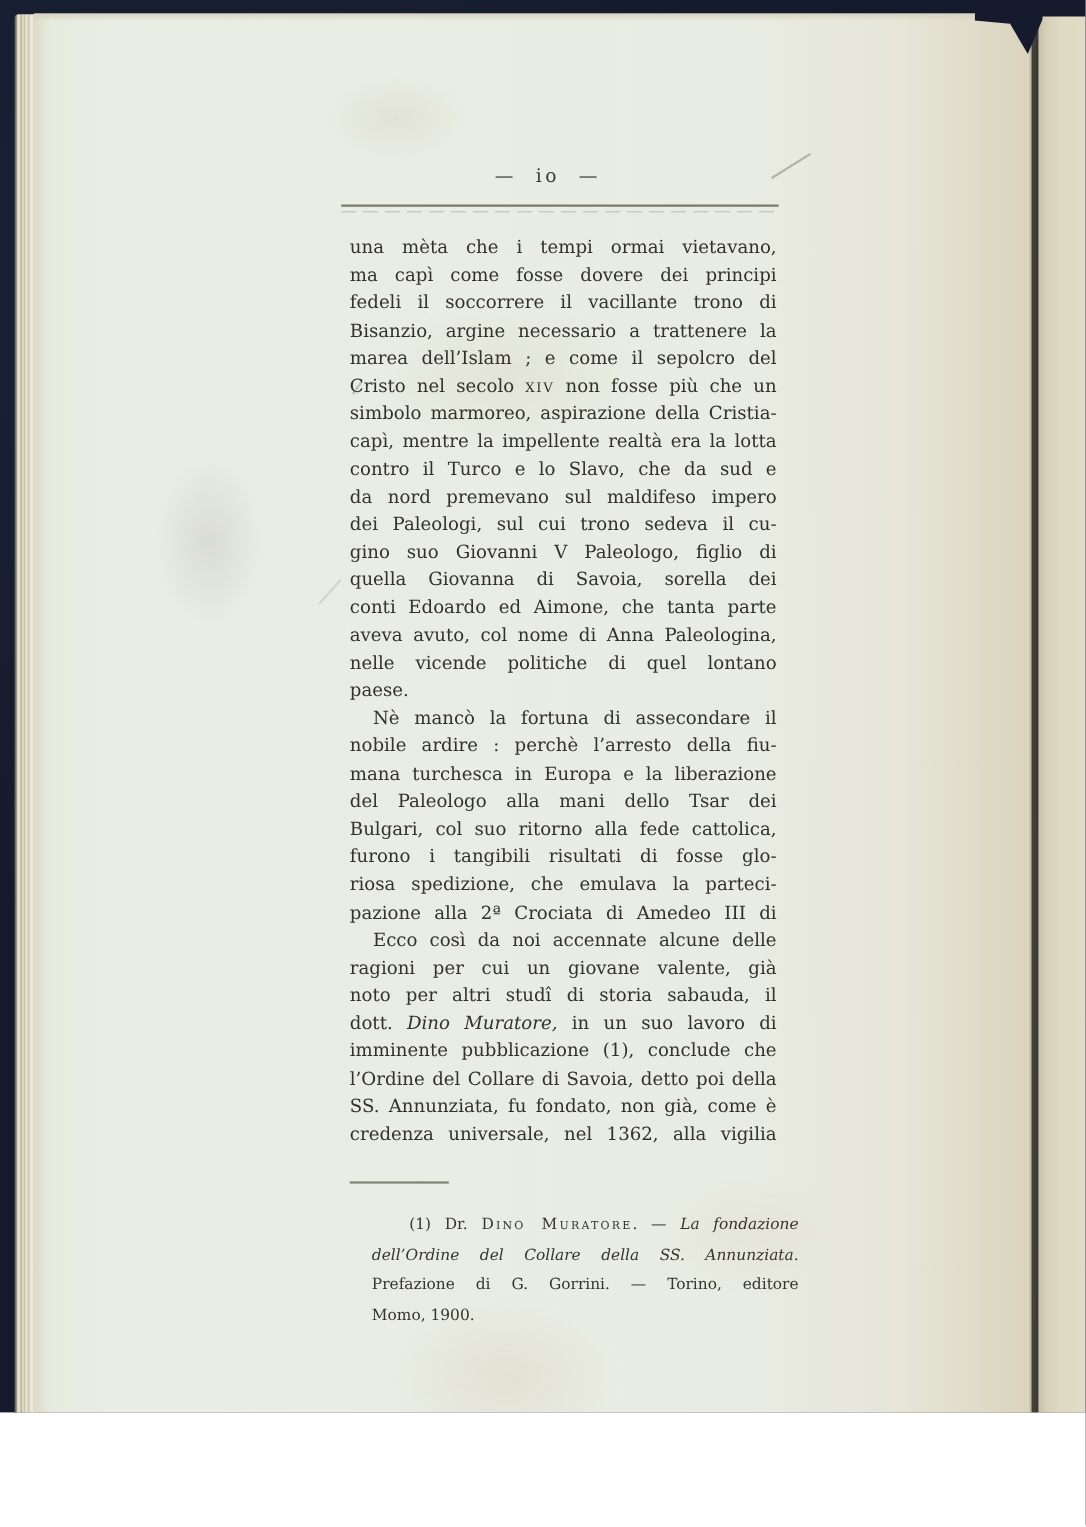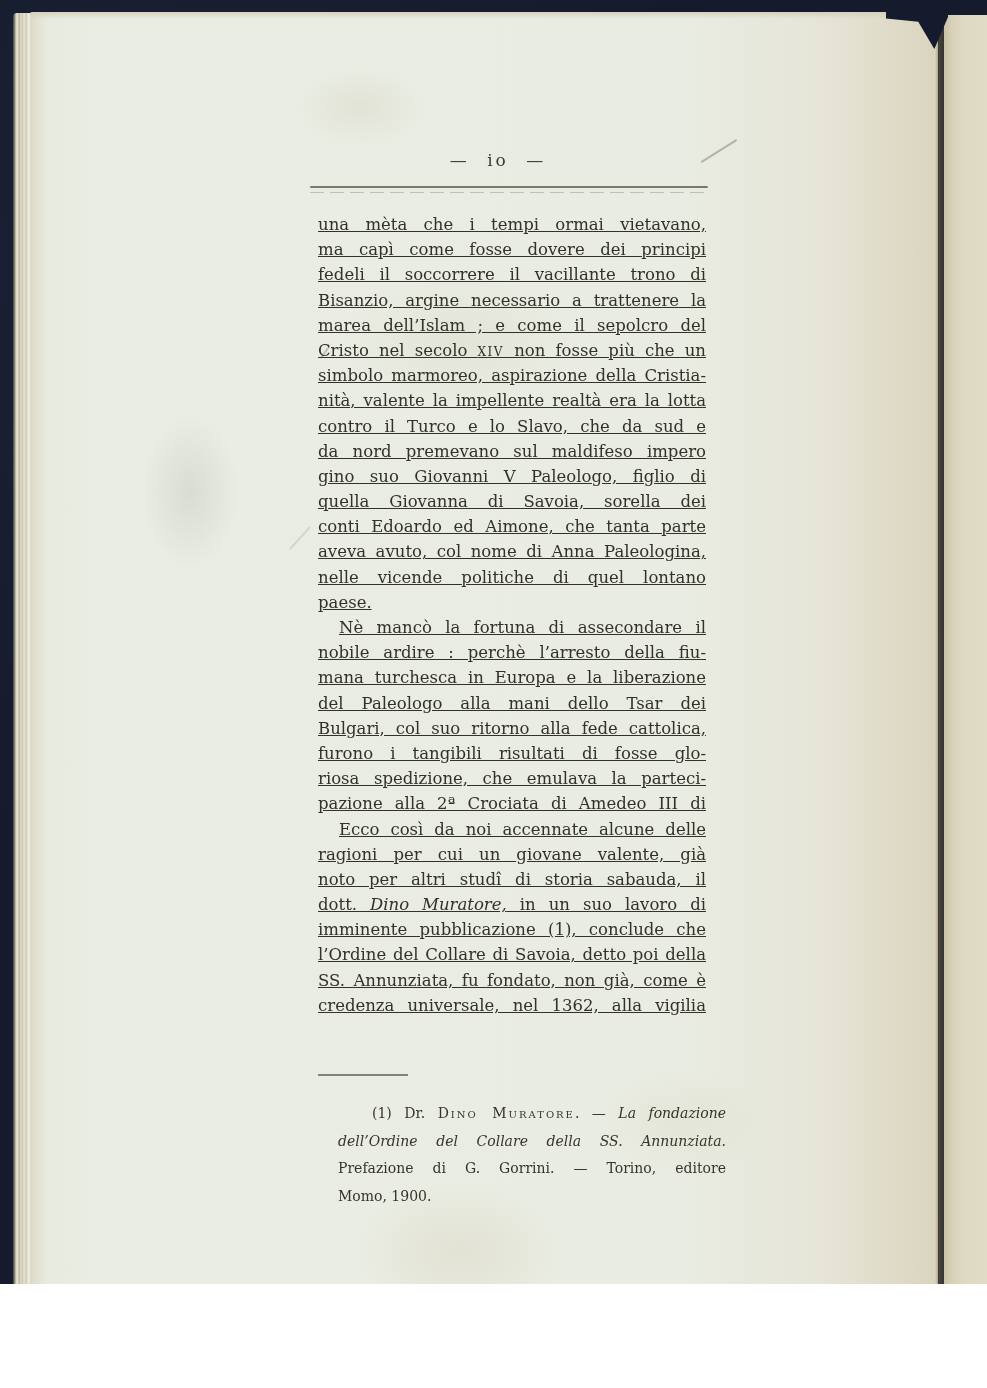--- a/index.html
+++ b/index.html
@@ -73,21 +73,21 @@
     color:#3c392f;
   }
   .rule{ position:absolute; left:280px; top:174px; width:398px; }
   .rule .r1{ display:block; height:2px; background:#514c3d; opacity:.72; border-radius:1px; }
   .rule .r2{ display:block; height:1px; margin-top:4px; opacity:.30;
              background:repeating-linear-gradient(90deg,#5c5645 0 14px, transparent 14px 20px); }
 
   
   .textcol{
     position:absolute; left:288px; top:200px; width:388px;
-    font-size:16.5px; color:#34312a;text-decoration:underline;
+    font-size:16.5px; color:#34312a;
   }
   .tl{ height:25.2px; line-height:25.2px;
        text-align:justify; text-align-last:justify; }
   .tl.end{ text-align-last:left; }
   .tl.indent{ text-indent:21px; }
   .s-i{ font-style:italic; }
   .s-sc{ font-variant:small-caps; letter-spacing:1.5px; }
 
   
   .fnrule{
@@ -125,23 +125,24 @@
     </div>
 
     <div class="textcol">
         <div class="tl"><span>una mèta che i tempi ormai vietavano,</span></div>
         <div class="tl"><span>ma capì come fosse dovere dei principi</span></div>
         <div class="tl"><span>fedeli il soccorrere il vacillante trono di</span></div>
         <div class="tl"><span>Bisanzio, argine necessario a trattenere la</span></div>
         <div class="tl"><span>marea dell’Islam ; e come il sepolcro del</span></div>
         <div class="tl"><span>Cristo nel secolo </span><span class="s-sc">xiv</span><span> non fosse più che un</span></div>
         <div class="tl"><span>simbolo marmoreo, aspirazione della Cristia-</span></div>
-        <div class="tl"><span>nità, valente la impellente realtà era la lotta</span></div>
+        <div class="tl"><span>capì, mentre la impellente realtà era la lotta</span></div>
         <div class="tl"><span>contro il Turco e lo Slavo, che da sud e</span></div>
         <div class="tl"><span>da nord premevano sul maldifeso impero</span></div>
+        <div class="tl"><span>dei Paleologi, sul cui trono sedeva il cu-</span></div>
         <div class="tl"><span>gino suo Giovanni V Paleologo, figlio di</span></div>
         <div class="tl"><span>quella Giovanna di Savoia, sorella dei</span></div>
         <div class="tl"><span>conti Edoardo ed Aimone, che tanta parte</span></div>
         <div class="tl"><span>aveva avuto, col nome di Anna Paleologina,</span></div>
         <div class="tl"><span>nelle vicende politiche di quel lontano</span></div>
         <div class="tl end"><span>paese.</span></div>
         <div class="tl indent"><span>Nè mancò la fortuna di assecondare il</span></div>
         <div class="tl"><span>nobile ardire : perchè l’arresto della fiu-</span></div>
         <div class="tl"><span>mana turchesca in Europa e la liberazione</span></div>
         <div class="tl"><span>del Paleologo alla mani dello Tsar dei</span></div>

